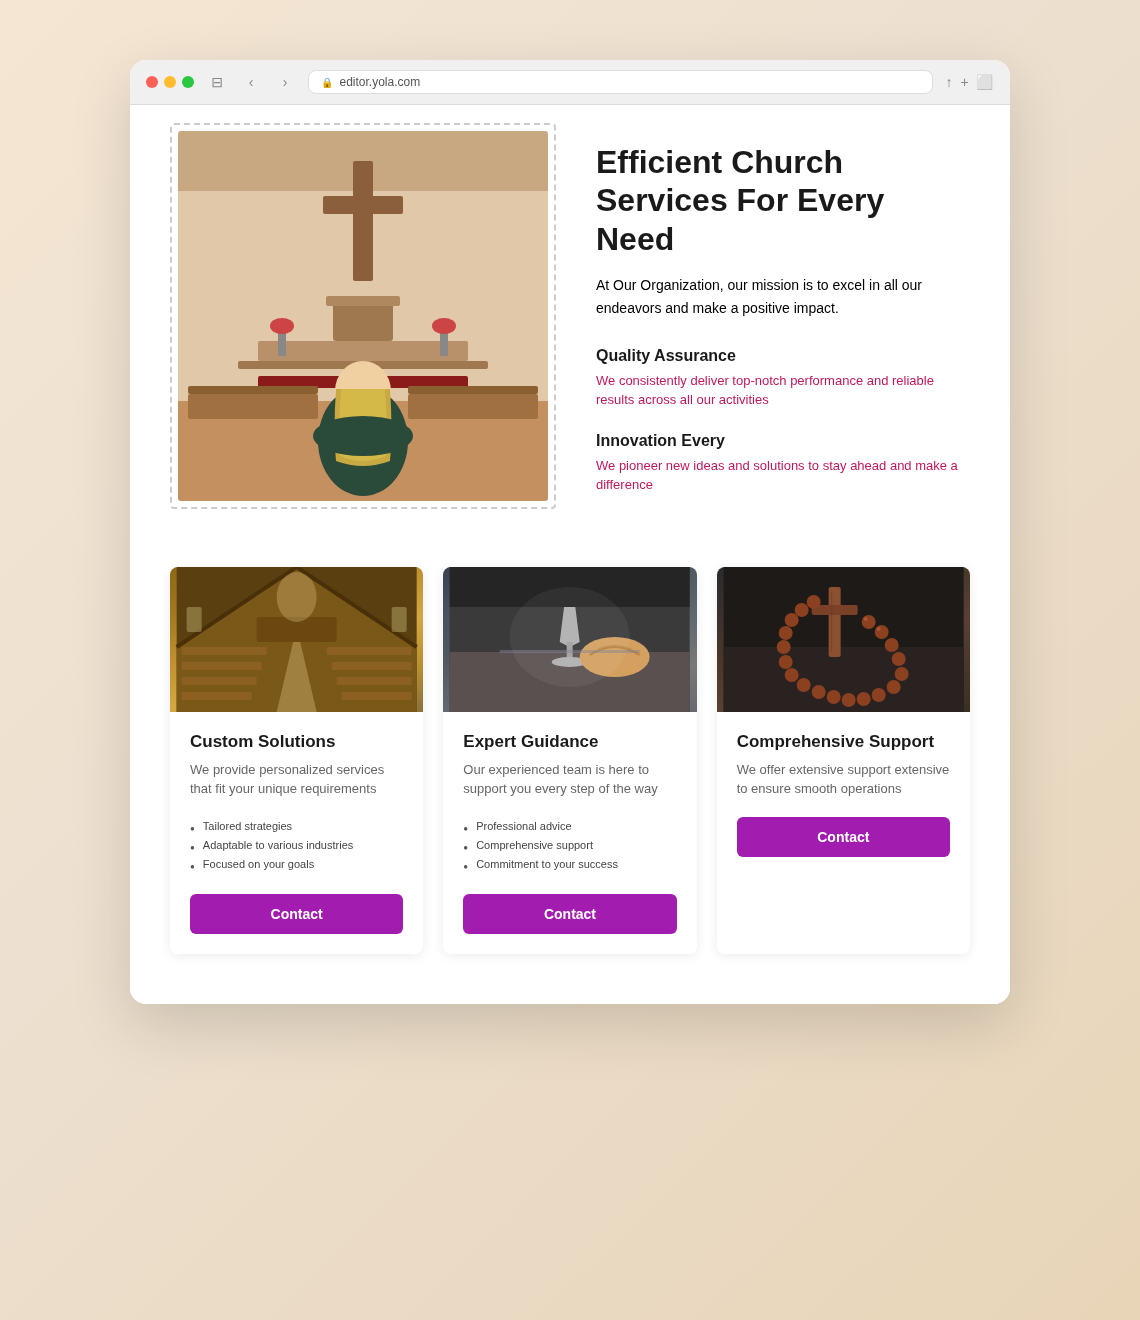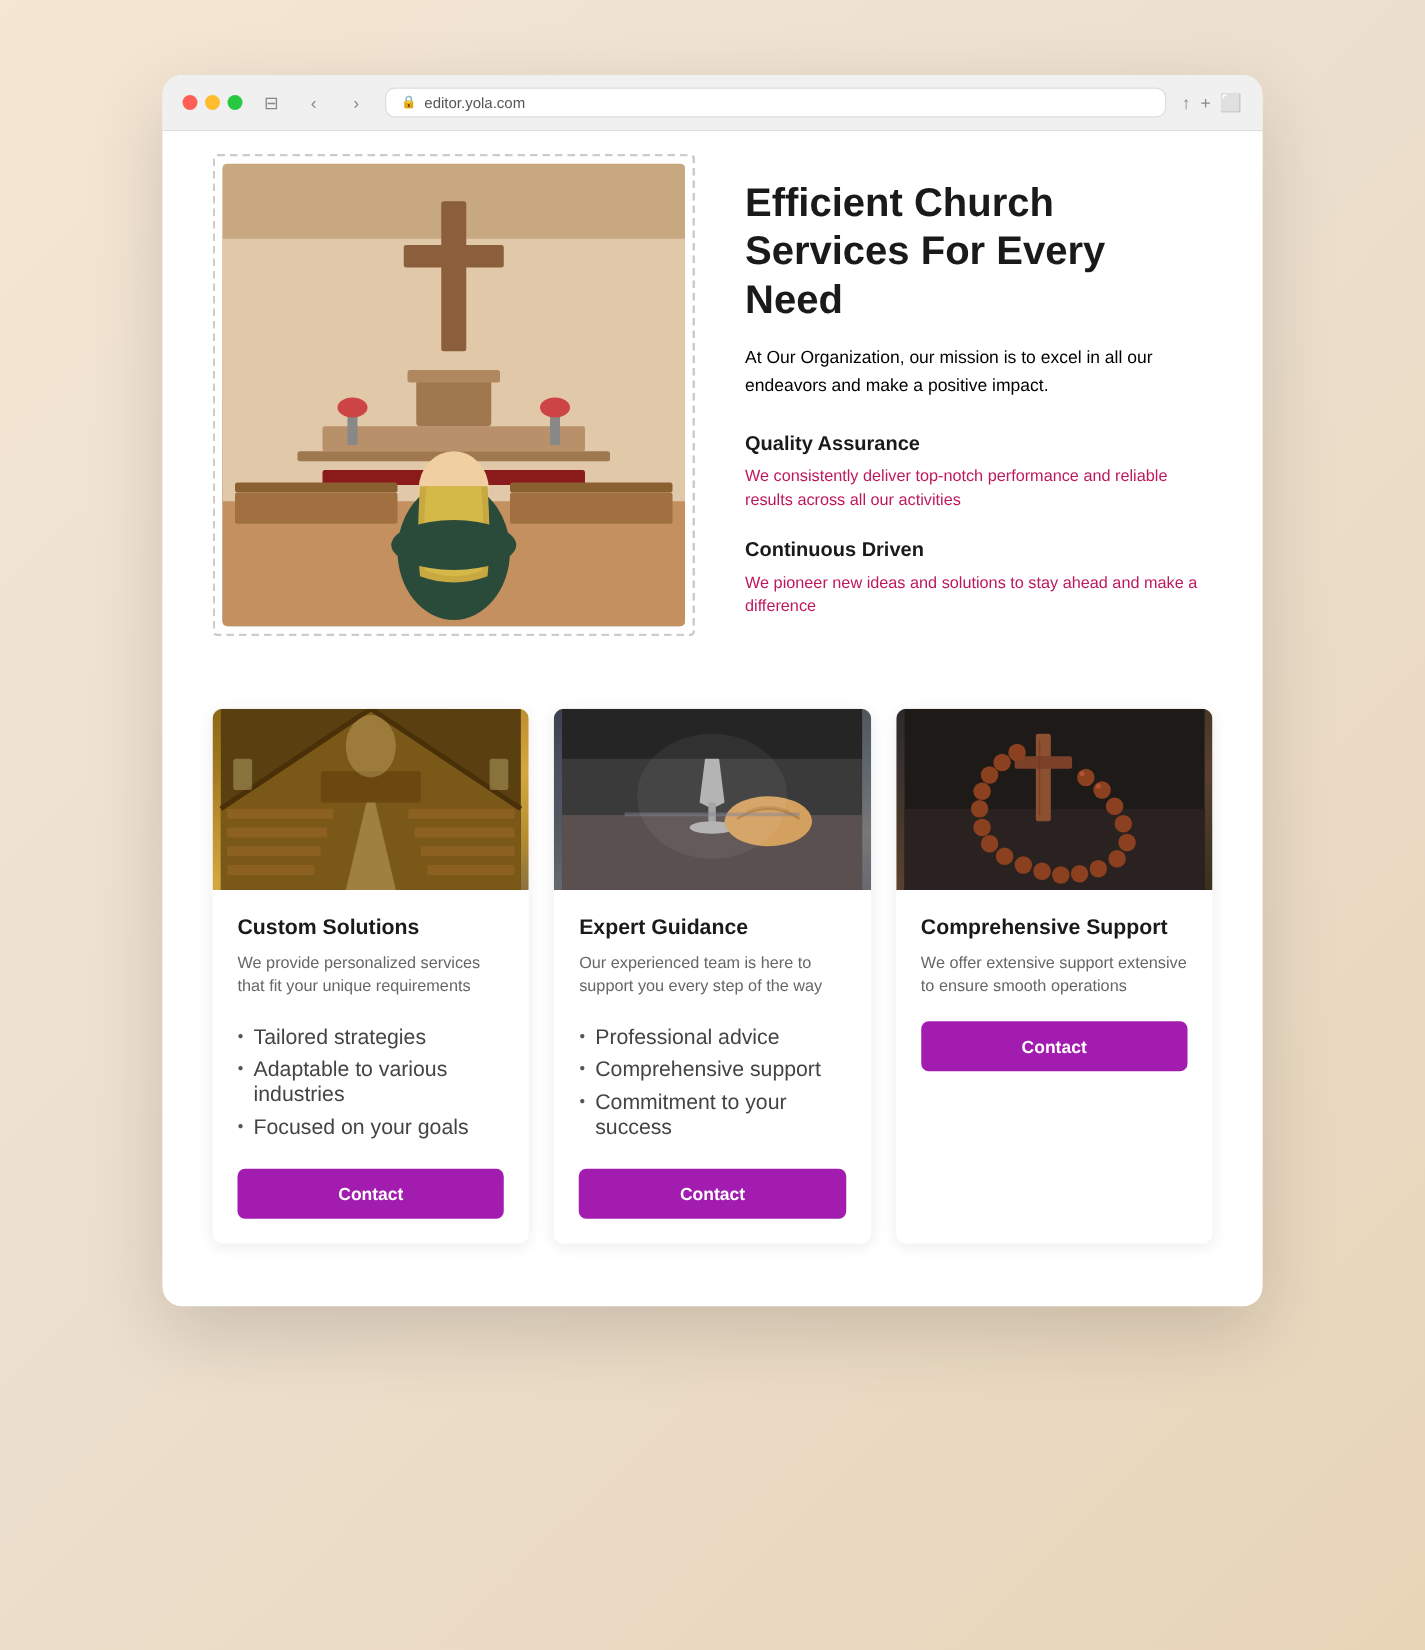--- a/index.html
+++ b/index.html
@@ -156,21 +156,20 @@
     .feature-description {
       font-size: 13px;
       color: #be185d;
       line-height: 1.5;
     }
 
     
     .cards-section {
       display: flex;
       gap: 20px;
-      justify-content: flex-end;
     }
 
     .card {
       flex: 1;
       background: #ffffff;
       border-radius: 8px;
       overflow: hidden;
       box-shadow: 0 2px 12px rgba(0,0,0,0.08);
     }
 
@@ -219,21 +218,21 @@
       line-height: 1.5;
       margin-bottom: 18px;
     }
 
     .card-list {
       list-style: none;
       margin-bottom: 20px;
     }
 
     .card-list li {
-      font-size: 17px;
+      font-size: 11px;
       color: #444;
       padding: 3px 0;
       display: flex;
       align-items: flex-start;
       gap: 8px;
     }
 
     .card-list li::before {
       content: '●';
       color: #555;
@@ -343,21 +342,21 @@
       <div class="hero-text">
         <h1 class="hero-title">Efficient Church Services For Every Need</h1>
         <p class="hero-description">At Our Organization, our mission is to excel in all our endeavors and make a positive impact.</p>
 
         <div class="feature-block">
           <div class="feature-title">Quality Assurance</div>
           <div class="feature-description">We consistently deliver top-notch performance and reliable results across all our activities</div>
         </div>
 
         <div class="feature-block">
-          <div class="feature-title">Continuous Driven</div>
+          <div class="feature-title">Innovation Every</div>
           <div class="feature-description">We pioneer new ideas and solutions to stay ahead and make a difference</div>
         </div>
       </div>
     </div>
 
     <div class="cards-section">
 
       <div class="card">
         <div class="card-image card-img-church">
           <svg width="100%" height="145" viewBox="0 0 240 145" xmlns="http://www.w3.org/2000/svg">

